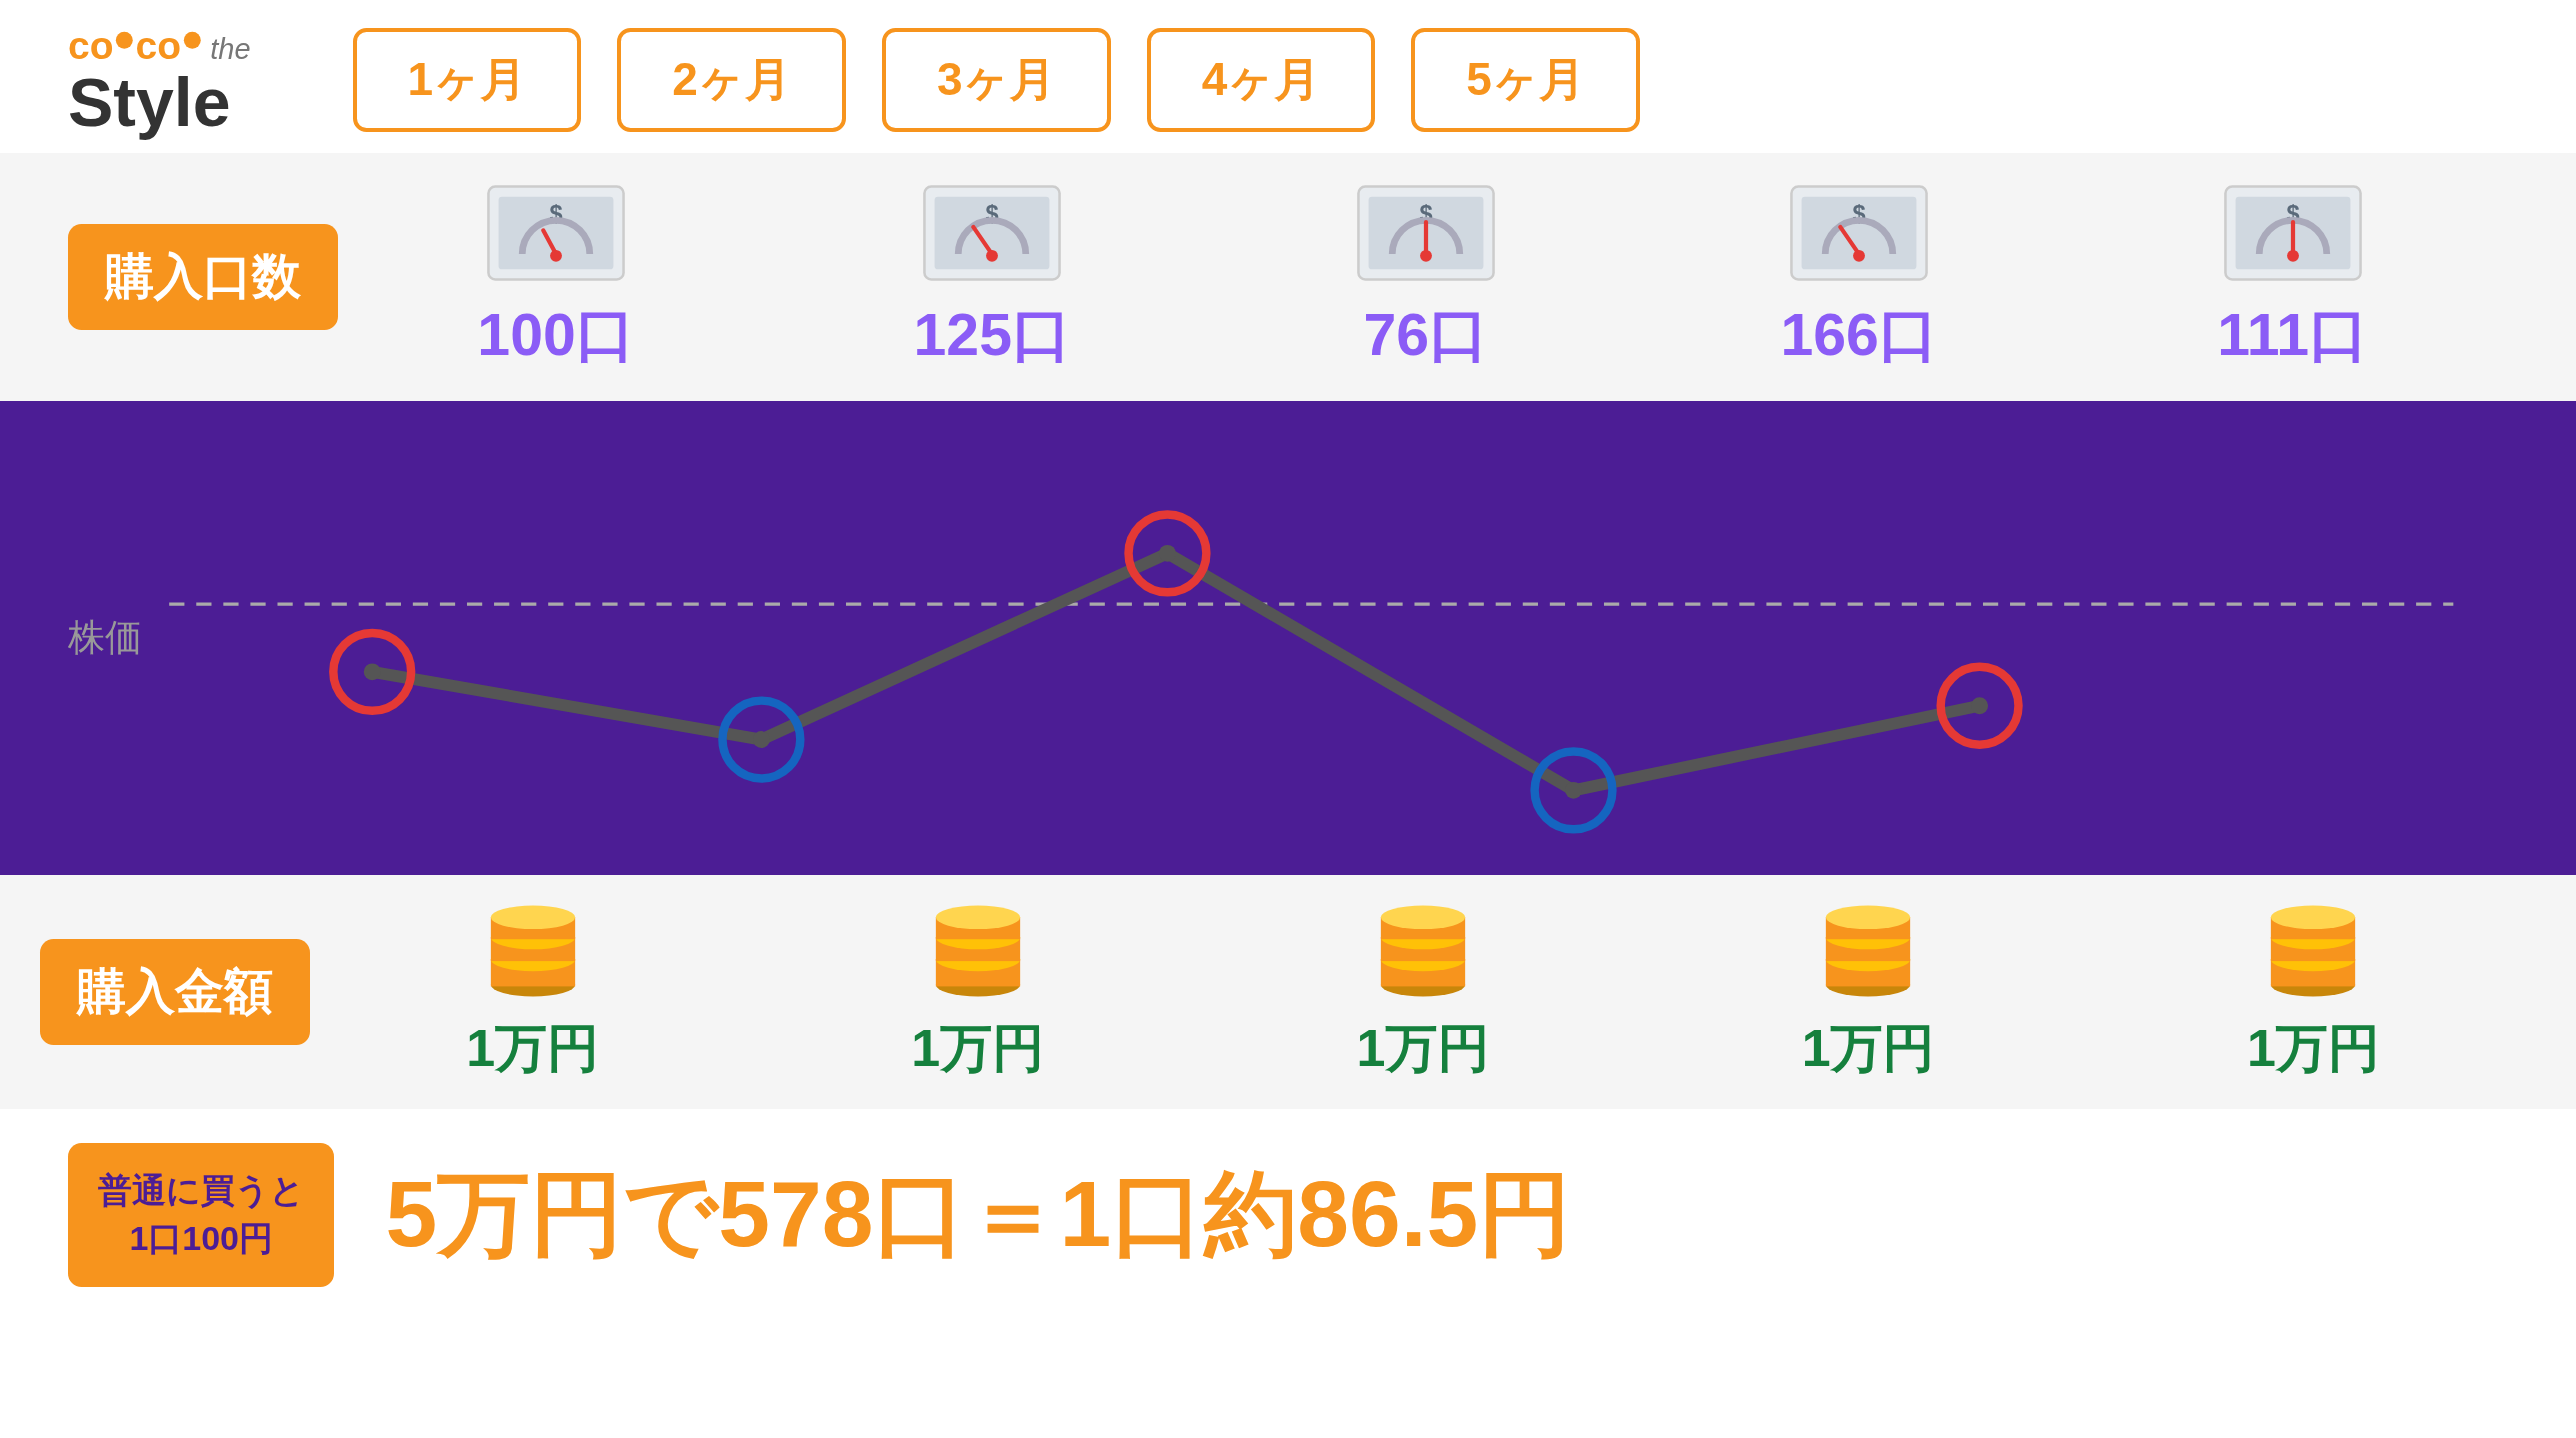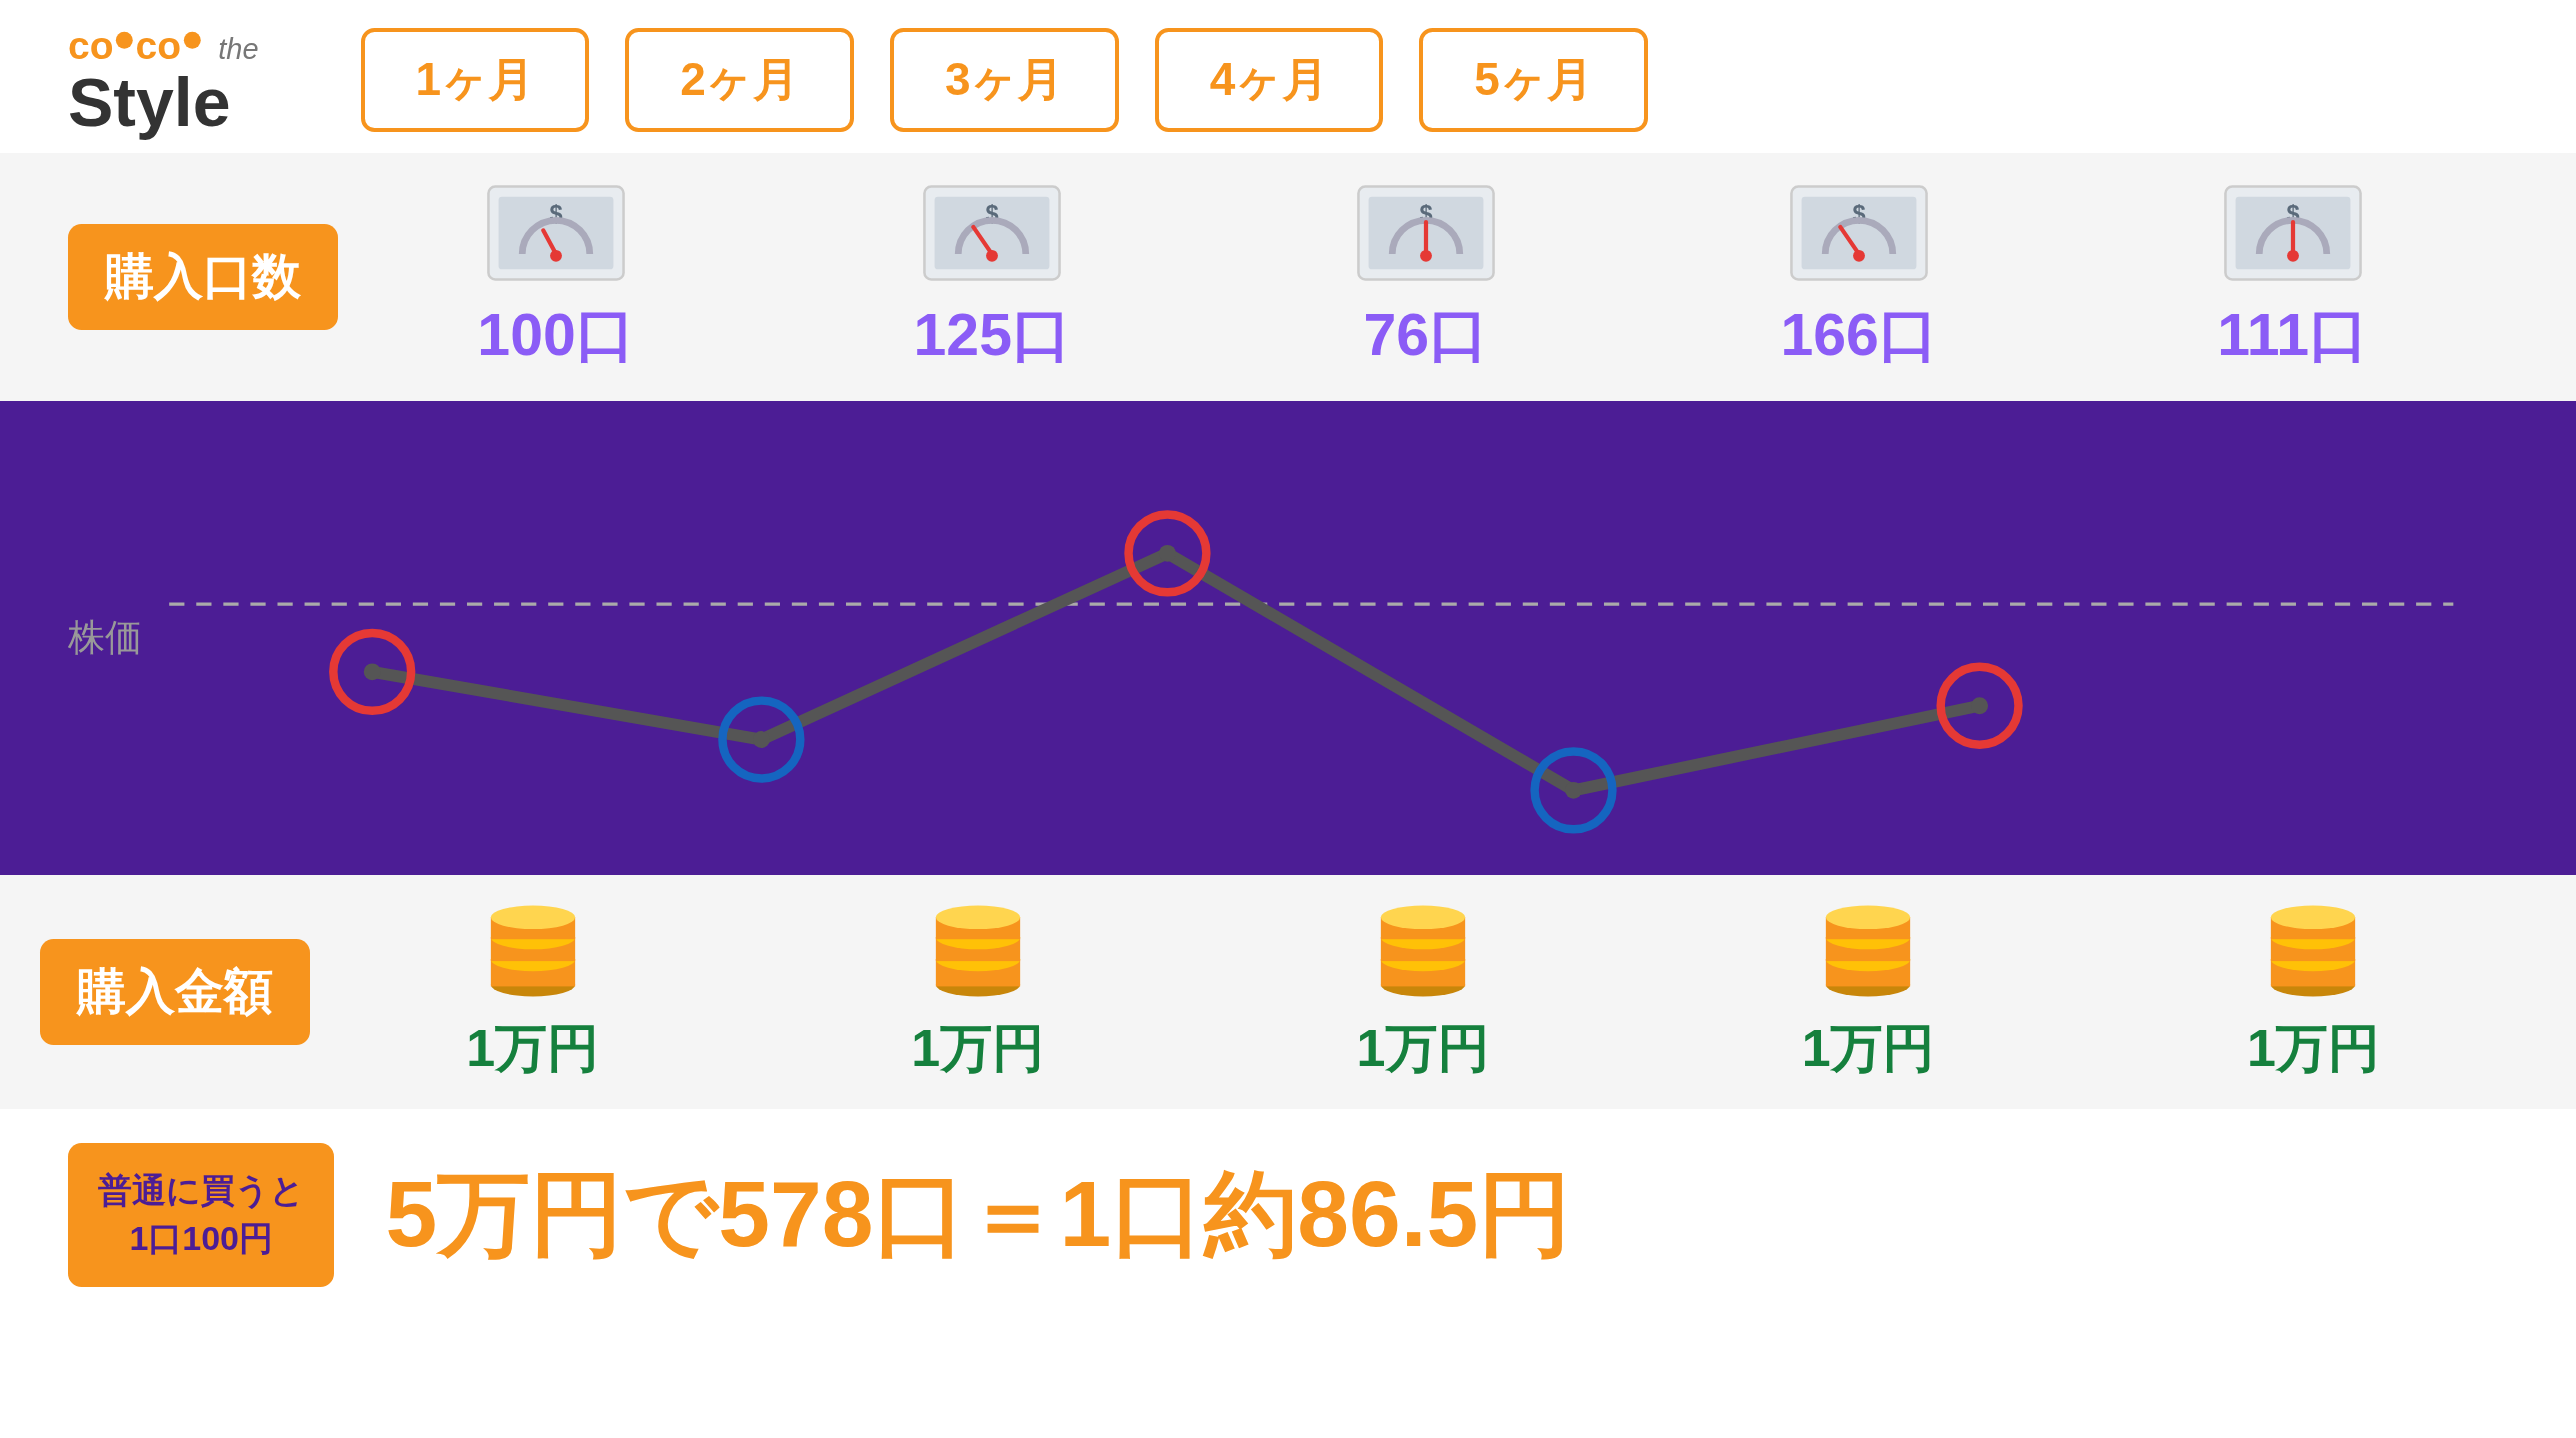--- a/index.html
+++ b/index.html
@@ -176,21 +176,21 @@
       height: 100%;
     }
   </style>
 </head>
 <body>
 
 <div class="top-bar">
 
   <div class="logo-wrapper">
     <div style="display:flex;flex-direction:column;align-items:flex-start;line-height:1.1;">
-      <div style="display:flex;align-items:baseline;gap:12px;">
+      <div style="display:flex;align-items:baseline;gap:4px;">
 
         <div style="display:flex;align-items:center;gap:1.7px;">
           <span style="font-size:39px;font-weight:900;color:#F7941D;">co</span>
 
           <svg width="18.6" height="18.6" style="margin-bottom:12px;" viewBox="0 0 22 22">
               <circle cx="11" cy="11" r="10" fill="#F7941D"></circle>
             </svg>
           <span style="font-size:39px;font-weight:900;color:#F7941D;">co</span>
           <svg width="18.6" height="18.6" style="margin-bottom:12px;" viewBox="0 0 22 22">
               <circle cx="11" cy="11" r="10" fill="#F7941D"></circle>

